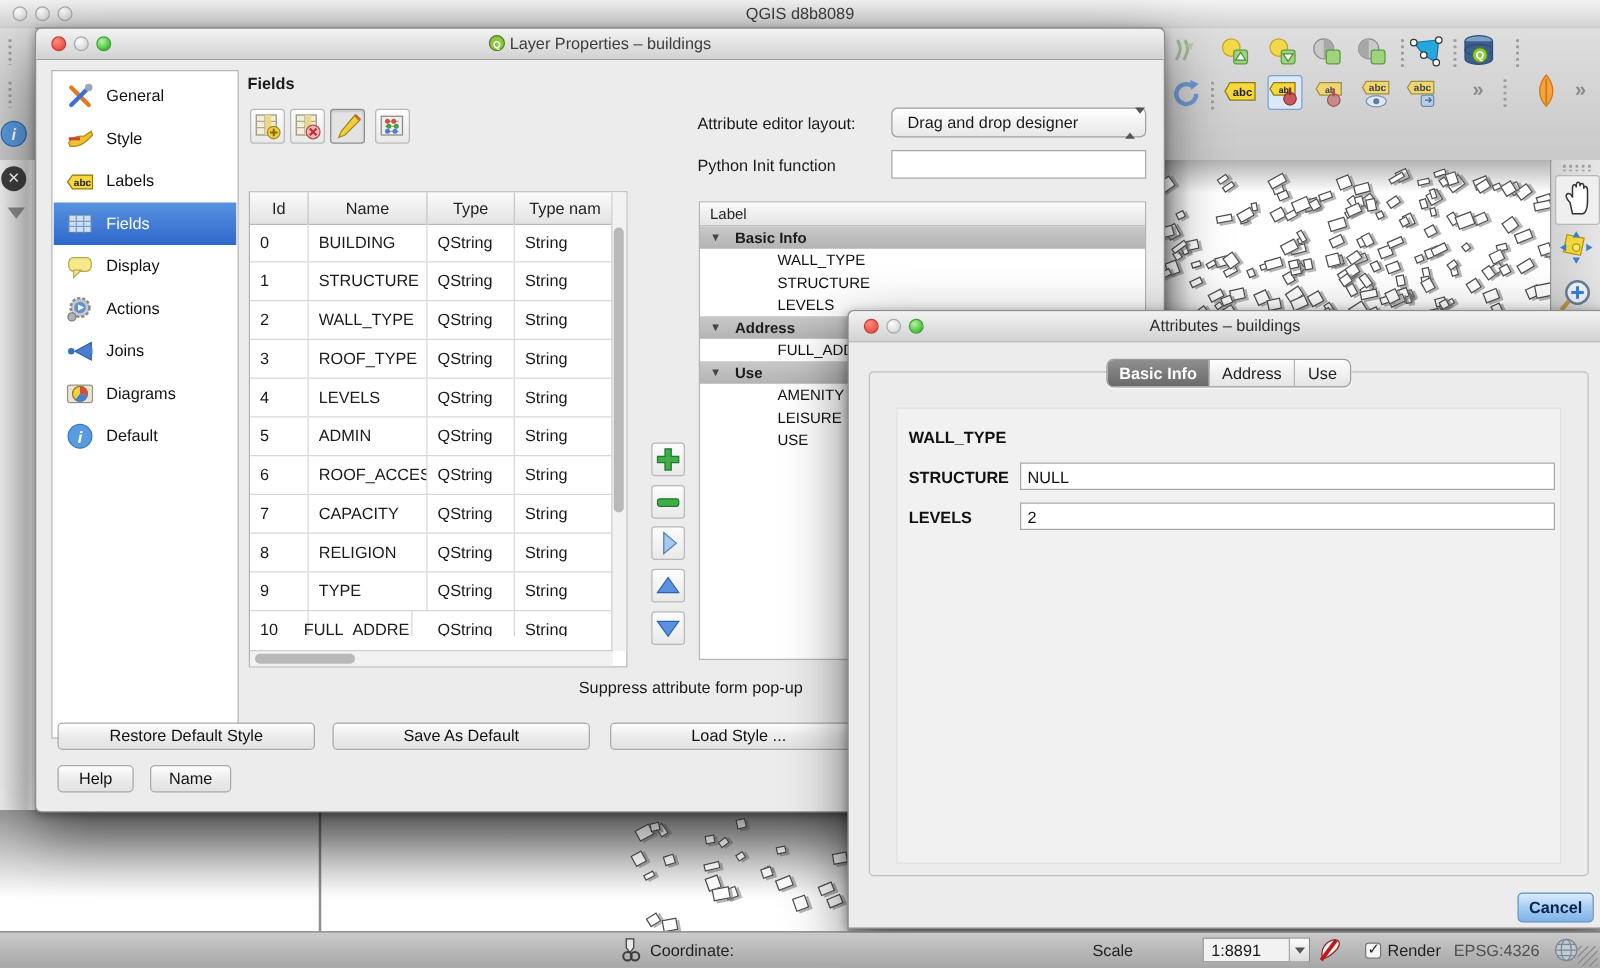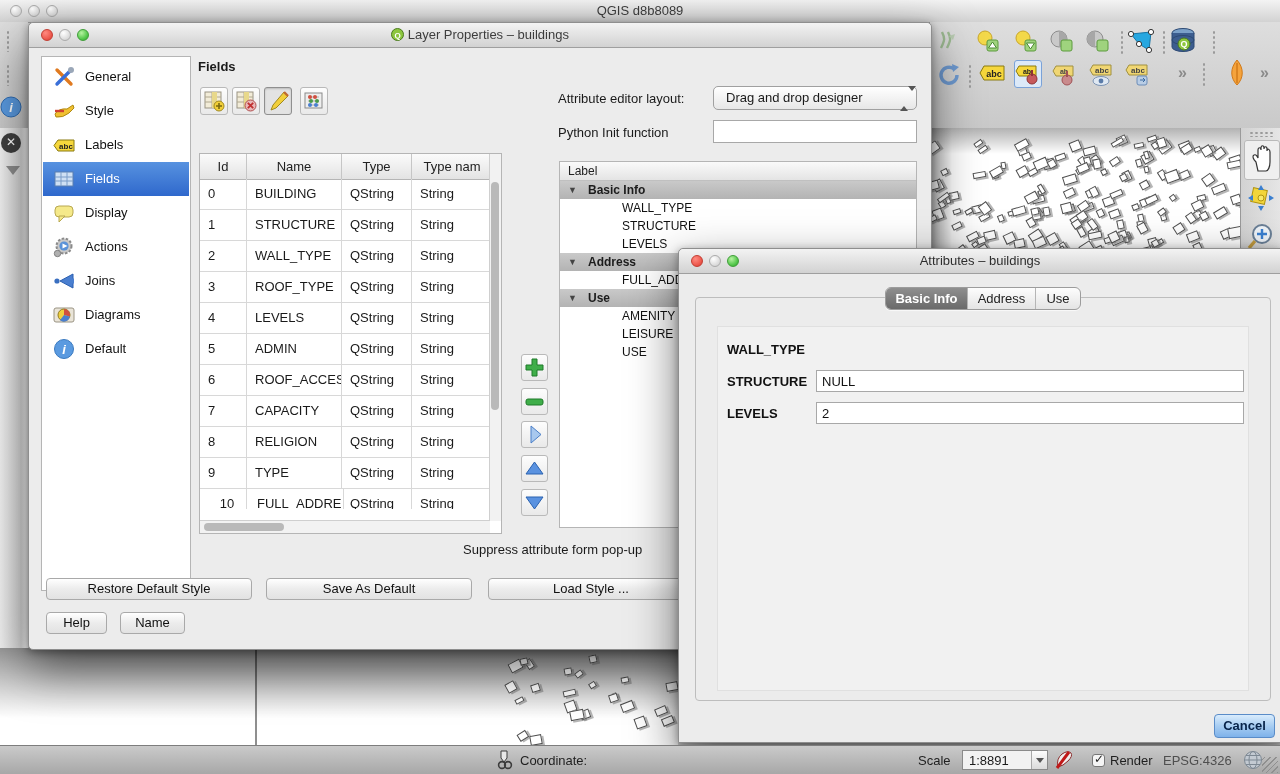--- a/index.html
+++ b/index.html
@@ -612,22 +612,22 @@
             <div class="tcell" style="left: 142px; width: 70px;">QString</div>
             <div class="tcell" style="left: 212px; width: 80px;">String</div>
           </div>
           <div class="trow">
             <div class="tcell" style="left: 0px; width: 47px;">9</div>
             <div class="tcell" style="left: 47px; width: 95px;">TYPE</div>
             <div class="tcell" style="left: 142px; width: 70px;">QString</div>
             <div class="tcell" style="left: 212px; width: 80px;">String</div>
           </div>
           <div class="trow">
-            <div class="tcell" style="left: 0px; width: 47px; text-align: center;">10</div>
-            <div class="tcell" style="left: 49px; width: 95px;">FULL_ADDRE</div>
+            <div class="tcell" style="left: 0px; width: 47px;">10</div>
+            <div class="tcell" style="left: 35px; width: 95px;">FULL_ADDRE</div>
             <div class="tcell" style="left: 142px; width: 70px;">QString</div>
             <div class="tcell" style="left: 212px; width: 80px;">String</div>
           </div>
         </div>
       <div class="vscroll" style="top:0;bottom:12px;">
         <div class="vthumb" style="top:28px;height:228px;"></div>
       </div>
       <div class="hscroll">
         <div class="hthumb" style="left:4px;width:80px;"></div>
       </div>
@@ -731,21 +731,21 @@
 
   <div id="statusbar">
     <div class="abs" style="left:494px;top:3px;">
       <svg width="20" height="22">
           <path d="M7 2 L13 2 L13 9 L10 13 L7 9 Z" fill="#e8e8e8" stroke="#3c3c3c"></path>
           <circle cx="8" cy="16" r="3.4" fill="none" stroke="#3c3c3c" stroke-width="1.6"></circle>
           <circle cx="14" cy="16" r="3.4" fill="none" stroke="#3c3c3c" stroke-width="1.6"></circle>
         </svg>
     </div>
     <div class="sb-text" style="left:520px;">Coordinate:</div>
-    <div class="sb-text" style="left:918px;">Scale</div>
+    <div class="sb-text" style="left:874px;">Scale</div>
     <div class="abs" style="left:962px;top:4px;width:86px;height:20px;background:#f2f2f2;border:1px solid #8a8a8a;box-sizing:border-box;">
       <span class="abs" style="left:6px;top:2px;font-size:13px;">1:8891</span>
       <span class="abs" style="right:0;top:0;width:15px;height:18px;border-left:1px solid #a8a8a8;background:linear-gradient(#fdfdfd,#dadada);">
         <span style="position:absolute;left:4px;top:7px;width:0;height:0;border-left:4px solid transparent;border-right:4px solid transparent;border-top:5px solid #555;"></span>
       </span>
     </div>
     <div class="abs" style="left:1052px;top:3px;">
       <svg width="22" height="22">
           <path d="M6 18 Q4 10 10 5 Q16 1 19 4 Q21 7 16 12 Q11 17 6 18 Z" fill="#efefef" stroke="#8a2a2a"></path>
           <path d="M17 3 L5 19" stroke="#c01818" stroke-width="3"></path>

